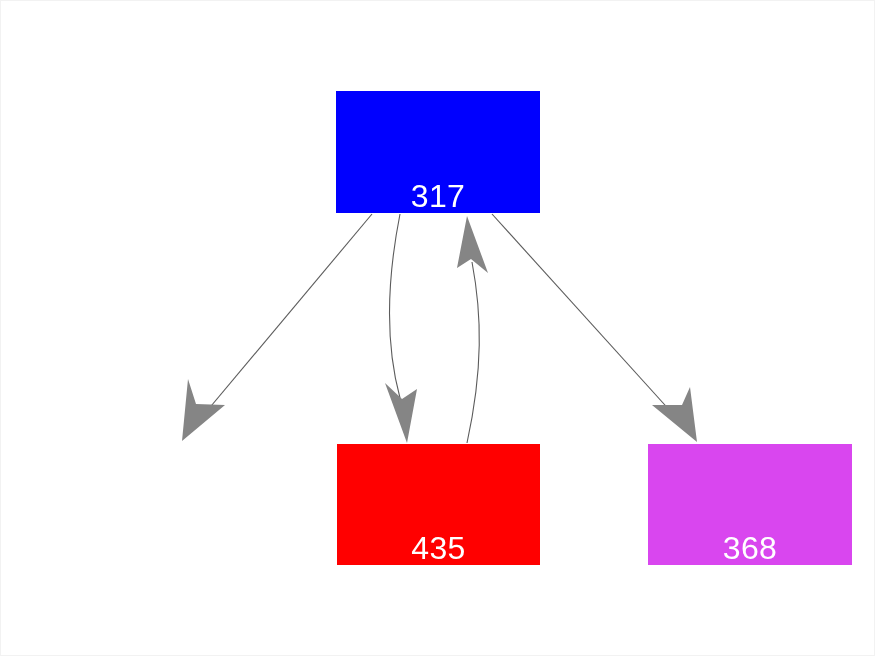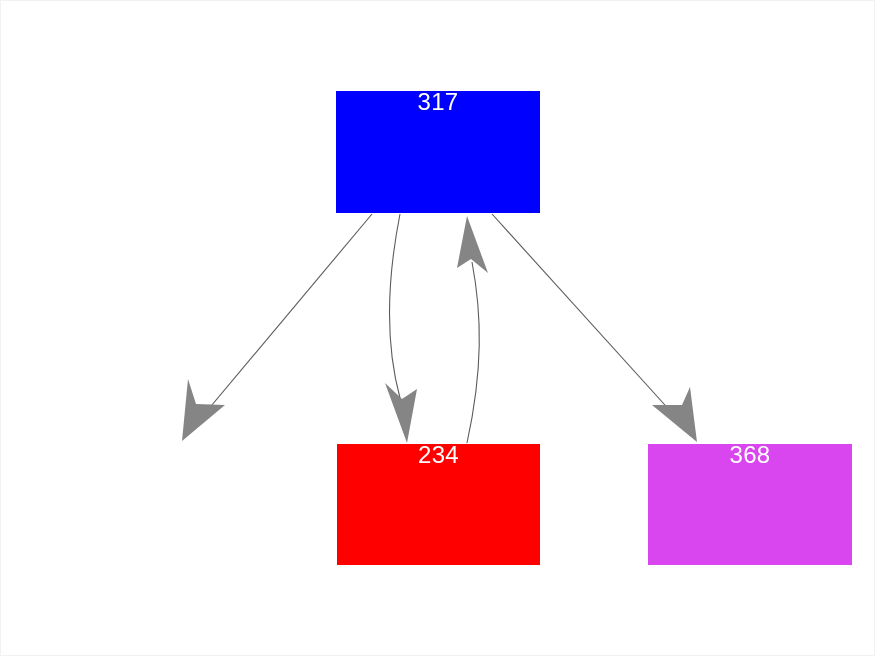--- a/index.html
+++ b/index.html
@@ -30,25 +30,25 @@
   #edges {
     position: absolute;
     left: 0; top: 0;
     width: 875px;
     height: 656px;
   }
   .node {
     position: absolute;
     box-sizing: border-box;
     display: flex;
-    align-items: flex-start;
+    align-items: flex-end;
     justify-content: center;
     color: #ffffff;
     font-family: "Liberation Sans", sans-serif;
-    font-size: 24px;
+    font-size: 32px;
     font-weight: 400;
     line-height: 1;
     letter-spacing: 0.3px;
     -webkit-font-smoothing: antialiased;
   }
   .node-label {
     display: block;
     transform: translateY(-1px);
   }
 </style>
@@ -81,20 +81,20 @@
       <polygon fill="#858585" points="697,442 690,387 682,405 652,405"></polygon>
     </g>
   </svg>
 
   <div class="node" id="node-317" style="left: 336px; top: 91px; width: 204px; height: 122px; background: rgb(0, 0, 255); color: rgb(255, 255, 255);">
     <span class="node-label">317</span>
   </div>
 
 
   <div class="node" id="node-363" style="left: 337px; top: 444px; width: 203px; height: 121px; background: rgb(255, 0, 0); color: rgb(255, 255, 255);">
-    <span class="node-label">234</span>
+    <span class="node-label">435</span>
   </div>
 
   <div class="node" id="node-368" style="left: 648px; top: 444px; width: 204px; height: 121px; background: #d946ef; color: rgb(255, 255, 255);">
     <span class="node-label">368</span>
   </div>
 
 </div>
 
 </body></html>

